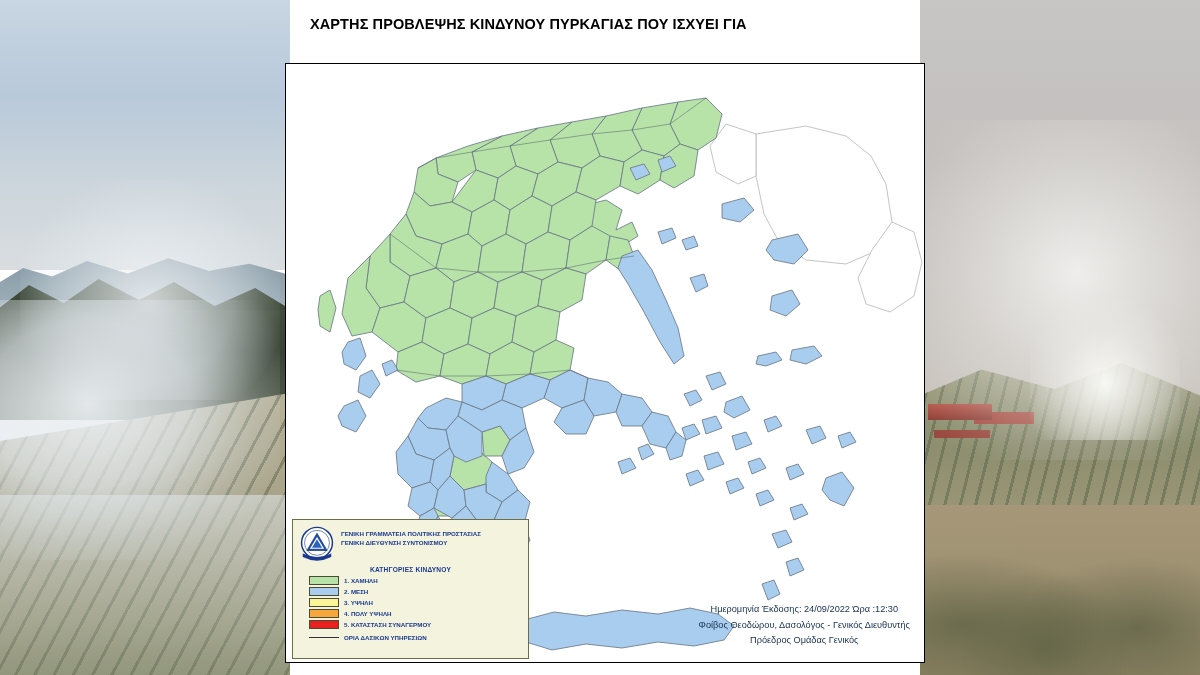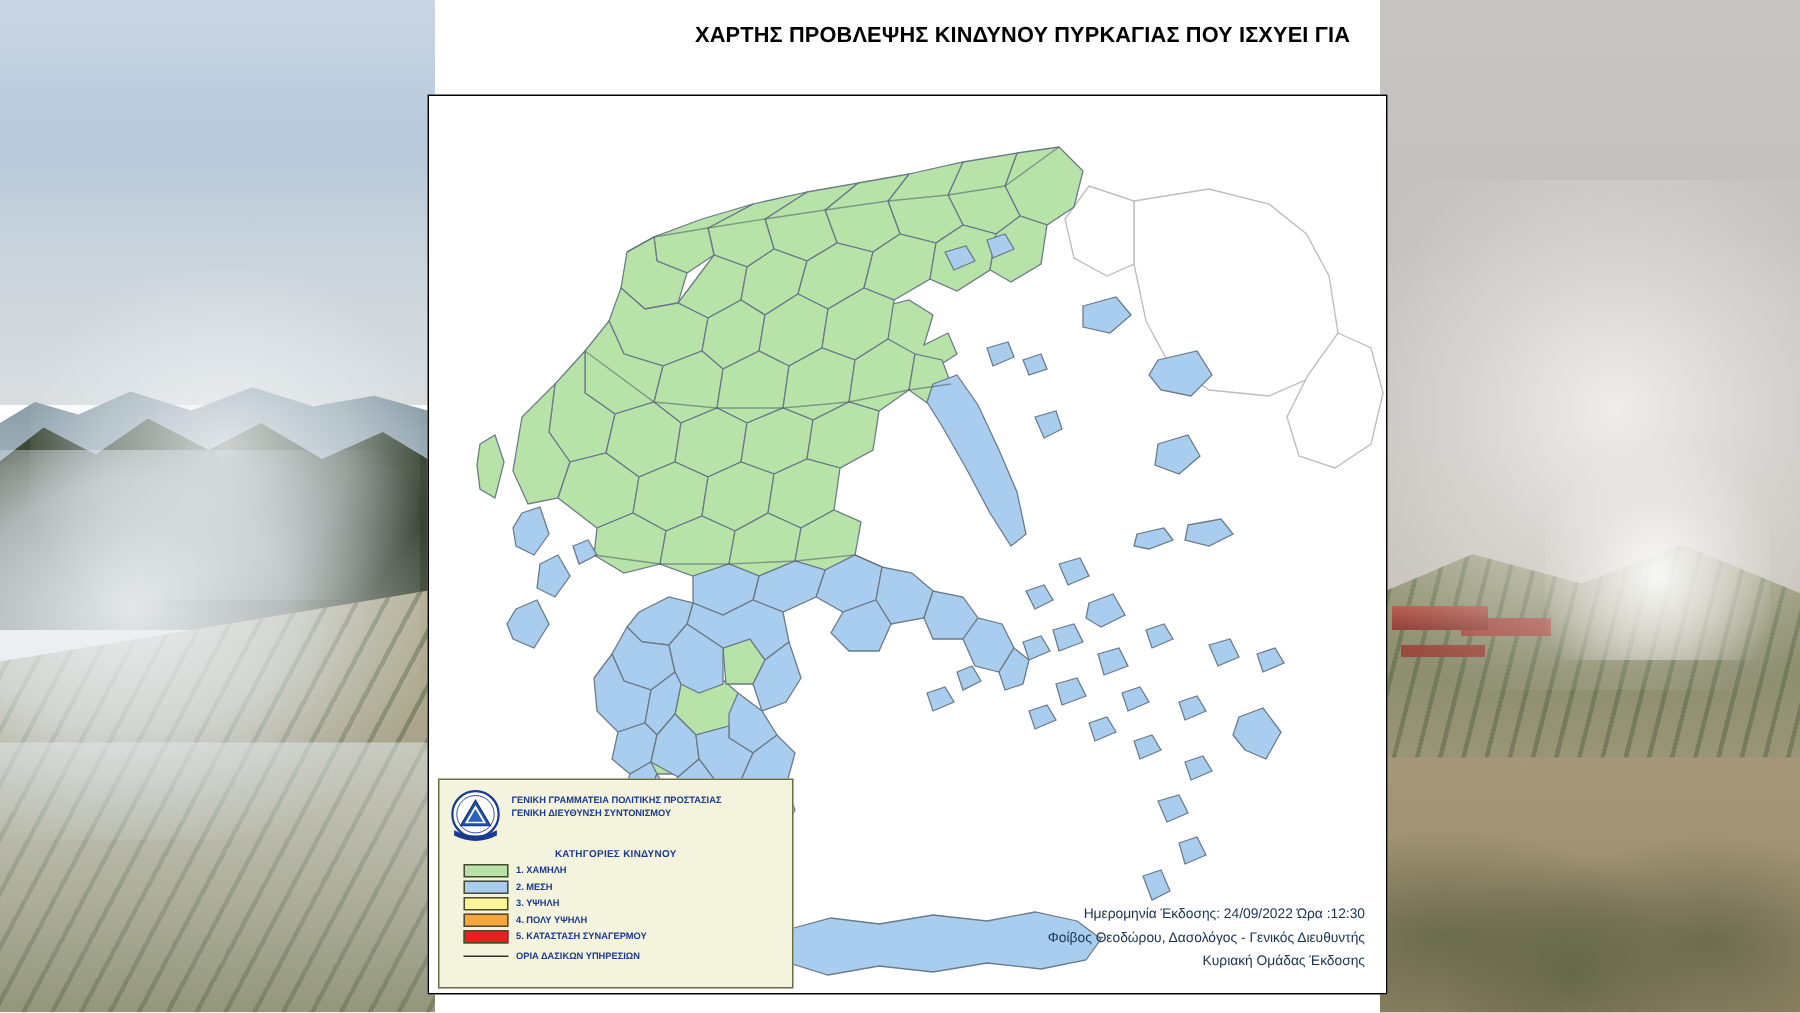--- a/index.html
+++ b/index.html
@@ -86,21 +86,21 @@
     box-shadow:44px 6px 0 -2px #a84c41, 2px 22px 0 -4px #9b4a3f;
   }
 
   
   .center {
     position:absolute; left:290px; top:0; width:630px; height:675px;
     background:#ffffff;
   }
 
   .title {
-    text-align:right;
+    text-align:left;
     color:#000;
     font-weight:bold;
     font-size:14.5px;
     line-height:1.45;
     padding:14px 20px 0 20px;
     letter-spacing:.1px;
   }
   .title .l2 { display:block; }
 
   .map-frame {
@@ -129,21 +129,21 @@
   }
   .legend-rows { margin-left:10px; }
   .legend-row { display:flex; align-items:center; gap:5px; height:11px; }
   .legend-swatch { width:30px; height:9px; border:.5px solid #4a4a30; }
   .legend-label { font-size:6.2px; color:#1a3a8f; font-weight:bold; }
   .legend-foot { display:flex; align-items:center; gap:5px; margin-top:4px; margin-left:10px; }
   .legend-line { width:30px; height:0; border-top:1.4px solid #333; }
 
   .credits {
     position:absolute; right:14px; bottom:14px;
-    text-align:right; font-size:9.2px; color:#17314f; line-height:1.65;
+    text-align:center; font-size:9.2px; color:#17314f; line-height:1.65;
   }
 
   @media print { body { width:1200px; height:675px; } }
 </style>
 </head>
 <body>
 
 <div class="bg-left">
   <div class="sky"></div>
   <div class="ridge"></div>
@@ -369,17 +369,17 @@
 
       <div class="legend-foot">
         <span class="legend-line"></span>
         <span class="legend-label">ΟΡΙΑ ΔΑΣΙΚΩΝ ΥΠΗΡΕΣΙΩΝ</span>
       </div>
     </div>
 
     <div class="credits">
       <div>Ημερομηνία Έκδοσης: 24/09/2022  Ώρα :12:30</div>
       <div>Φοίβος Θεοδώρου, Δασολόγος - Γενικός Διευθυντής</div>
-      <div>Κυριακή Ομάδας Έκδοσης</div>
+      <div>Πρόεδρος Ομάδας Γενικός</div>
     </div>
 
   </div>
 </div>
 
 </body></html>

